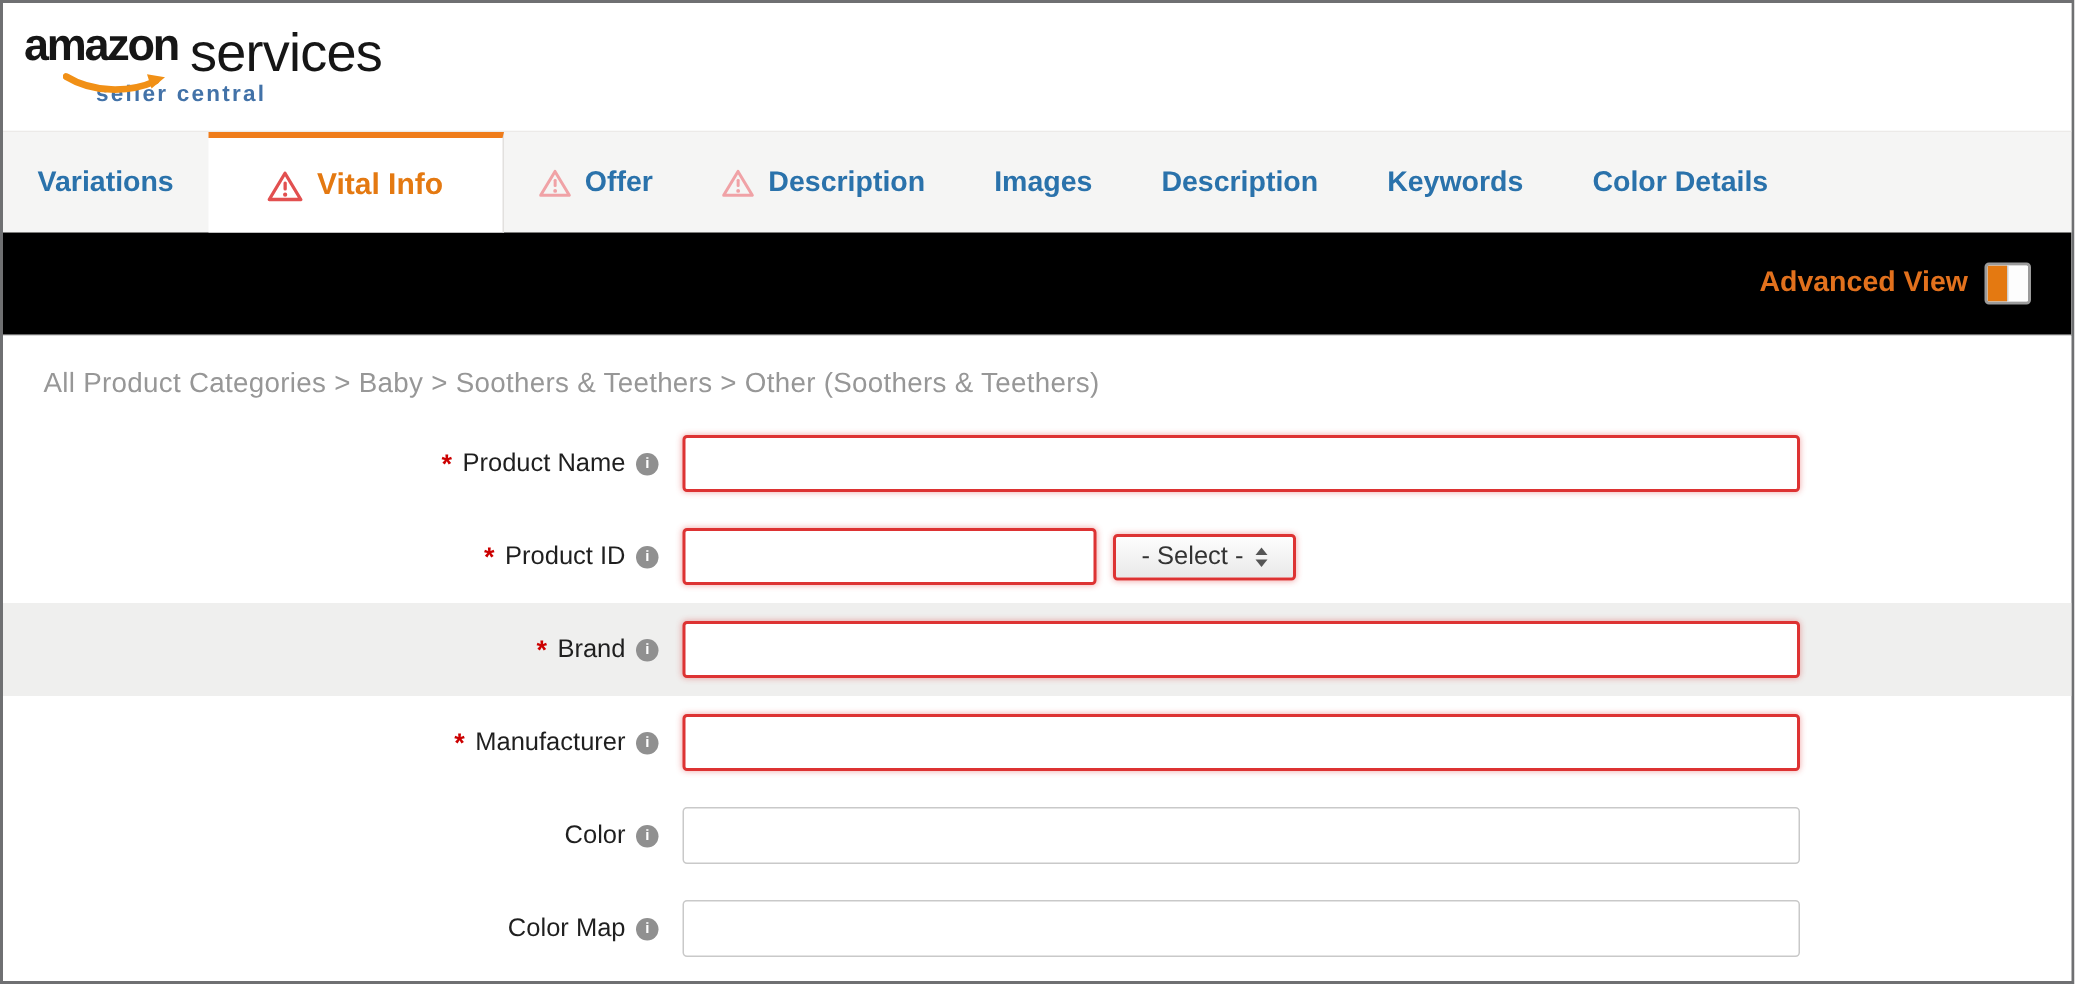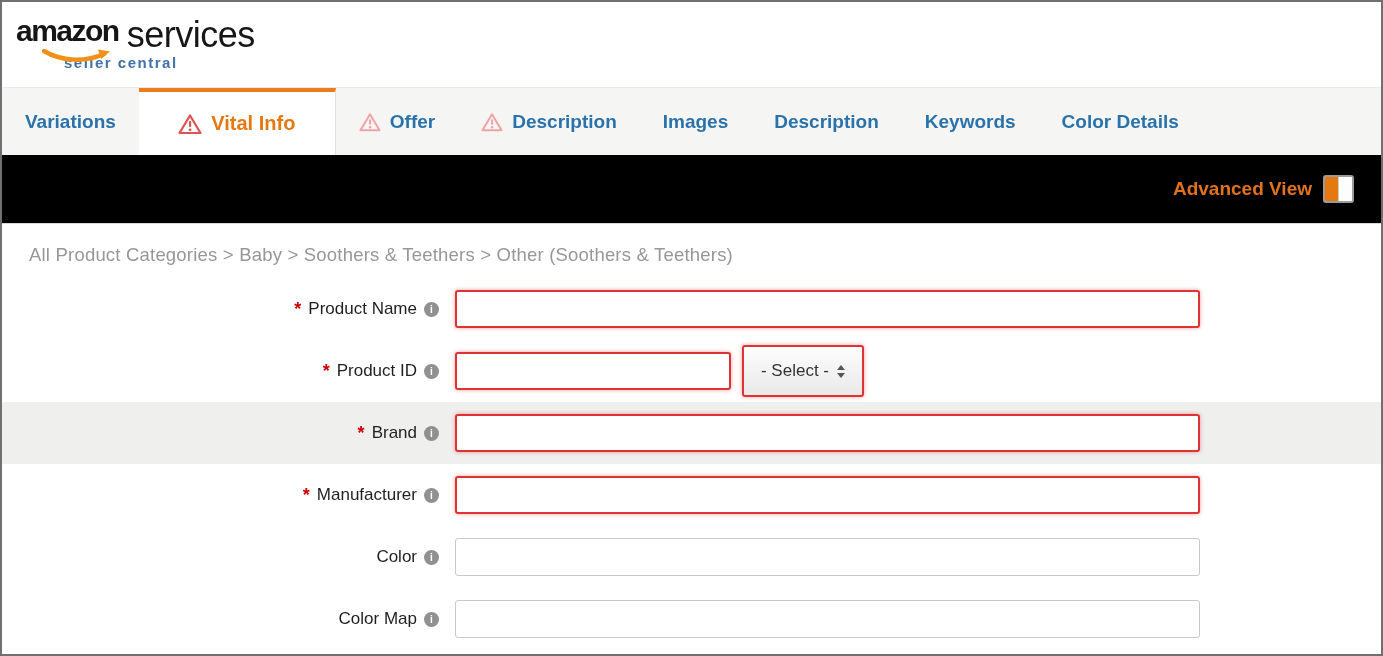--- a/index.html
+++ b/index.html
@@ -66,21 +66,21 @@
                text-align:center; display:inline-block; cursor:pointer; }
 
   .field-cell { display:flex; align-items:center; margin-left:16px; gap:11px; }
   .txt { height:38px; border-radius:3px; background:#ffffff; font-size:16px;
          padding:0 8px; outline:none; font-family:"Liberation Sans", sans-serif; }
   .txt.err { border:2px solid #dd3333; box-shadow:0 0 4px rgba(221,51,51,.45); }
   .txt.plain { border:1px solid #c9c9c9; }
   .w-wide { width:745px; }
   .w-narrow { width:276px; }
 
-  .select { width:122px; height:52px; border:2px solid #dd3333; border-radius:3px;
+  .select { width:122px; height:31px; border:2px solid #dd3333; border-radius:3px;
             box-shadow:0 0 4px rgba(221,51,51,.45);
             background:linear-gradient(#fdfdfd,#e9e9e9);
             display:flex; align-items:center; justify-content:center; gap:8px;
             cursor:pointer; }
   .select-value { font-size:17px; color:#333333; }
   .spinner { display:flex; flex-direction:column; align-items:center; gap:3px; }
   .spin-up { width:0; height:0; border-left:4px solid transparent;
              border-right:4px solid transparent; border-bottom:5px solid #555; }
   .spin-down { width:0; height:0; border-left:4px solid transparent;
                border-right:4px solid transparent; border-top:5px solid #555; }

